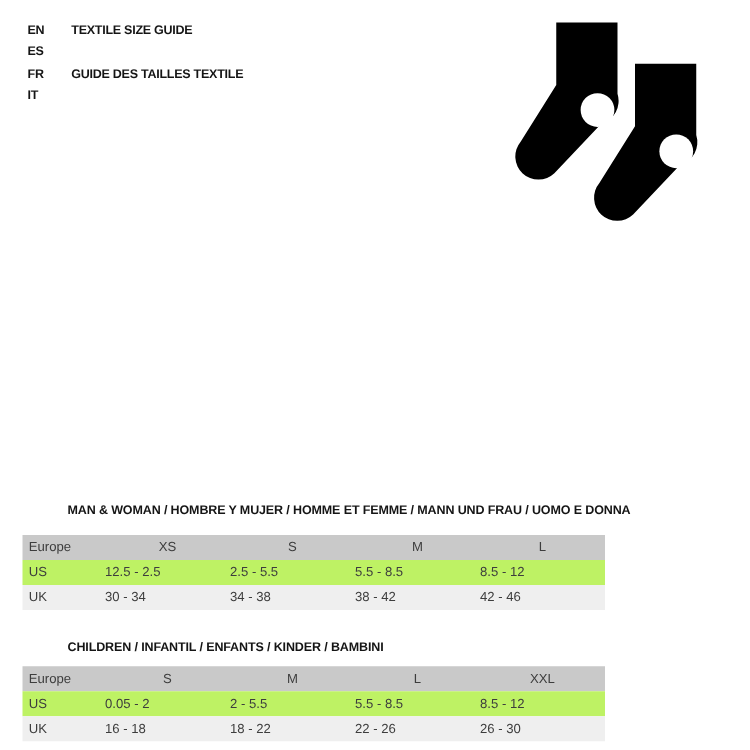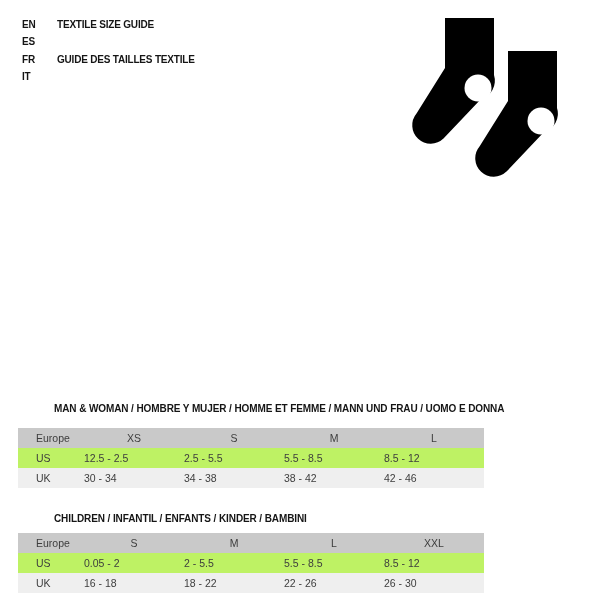--- a/index.html
+++ b/index.html
@@ -28,21 +28,21 @@
     position:absolute;left:18px;width:466px;border-collapse:collapse;table-layout:fixed;
     font-size:10.5px;color:#3d3d3d;
   }
   table.size.t1{top:428px;}
   table.size.t2{top:533px;}
   table.size th,table.size td{
     height:20px;padding:0;font-weight:400;vertical-align:middle;
   }
   table.size col.c0{width:66px;}
   table.size col.cv{width:100px;}
-  table.size th:first-child,table.size td:first-child{text-align:left;padding-left:18px;}
+  table.size th:first-child,table.size td:first-child{text-align:left;padding-left:5px;}
   table.size thead tr{background:#c9c9c9;}
   table.size tbody tr.row-a{background:#bef264;}
   table.size tbody tr.row-b{background:#efefef;margin-top:16px;}
 </style>
 </head>
 <body>
 
 <div id="canvas">
 
   <div class="lang-block">

